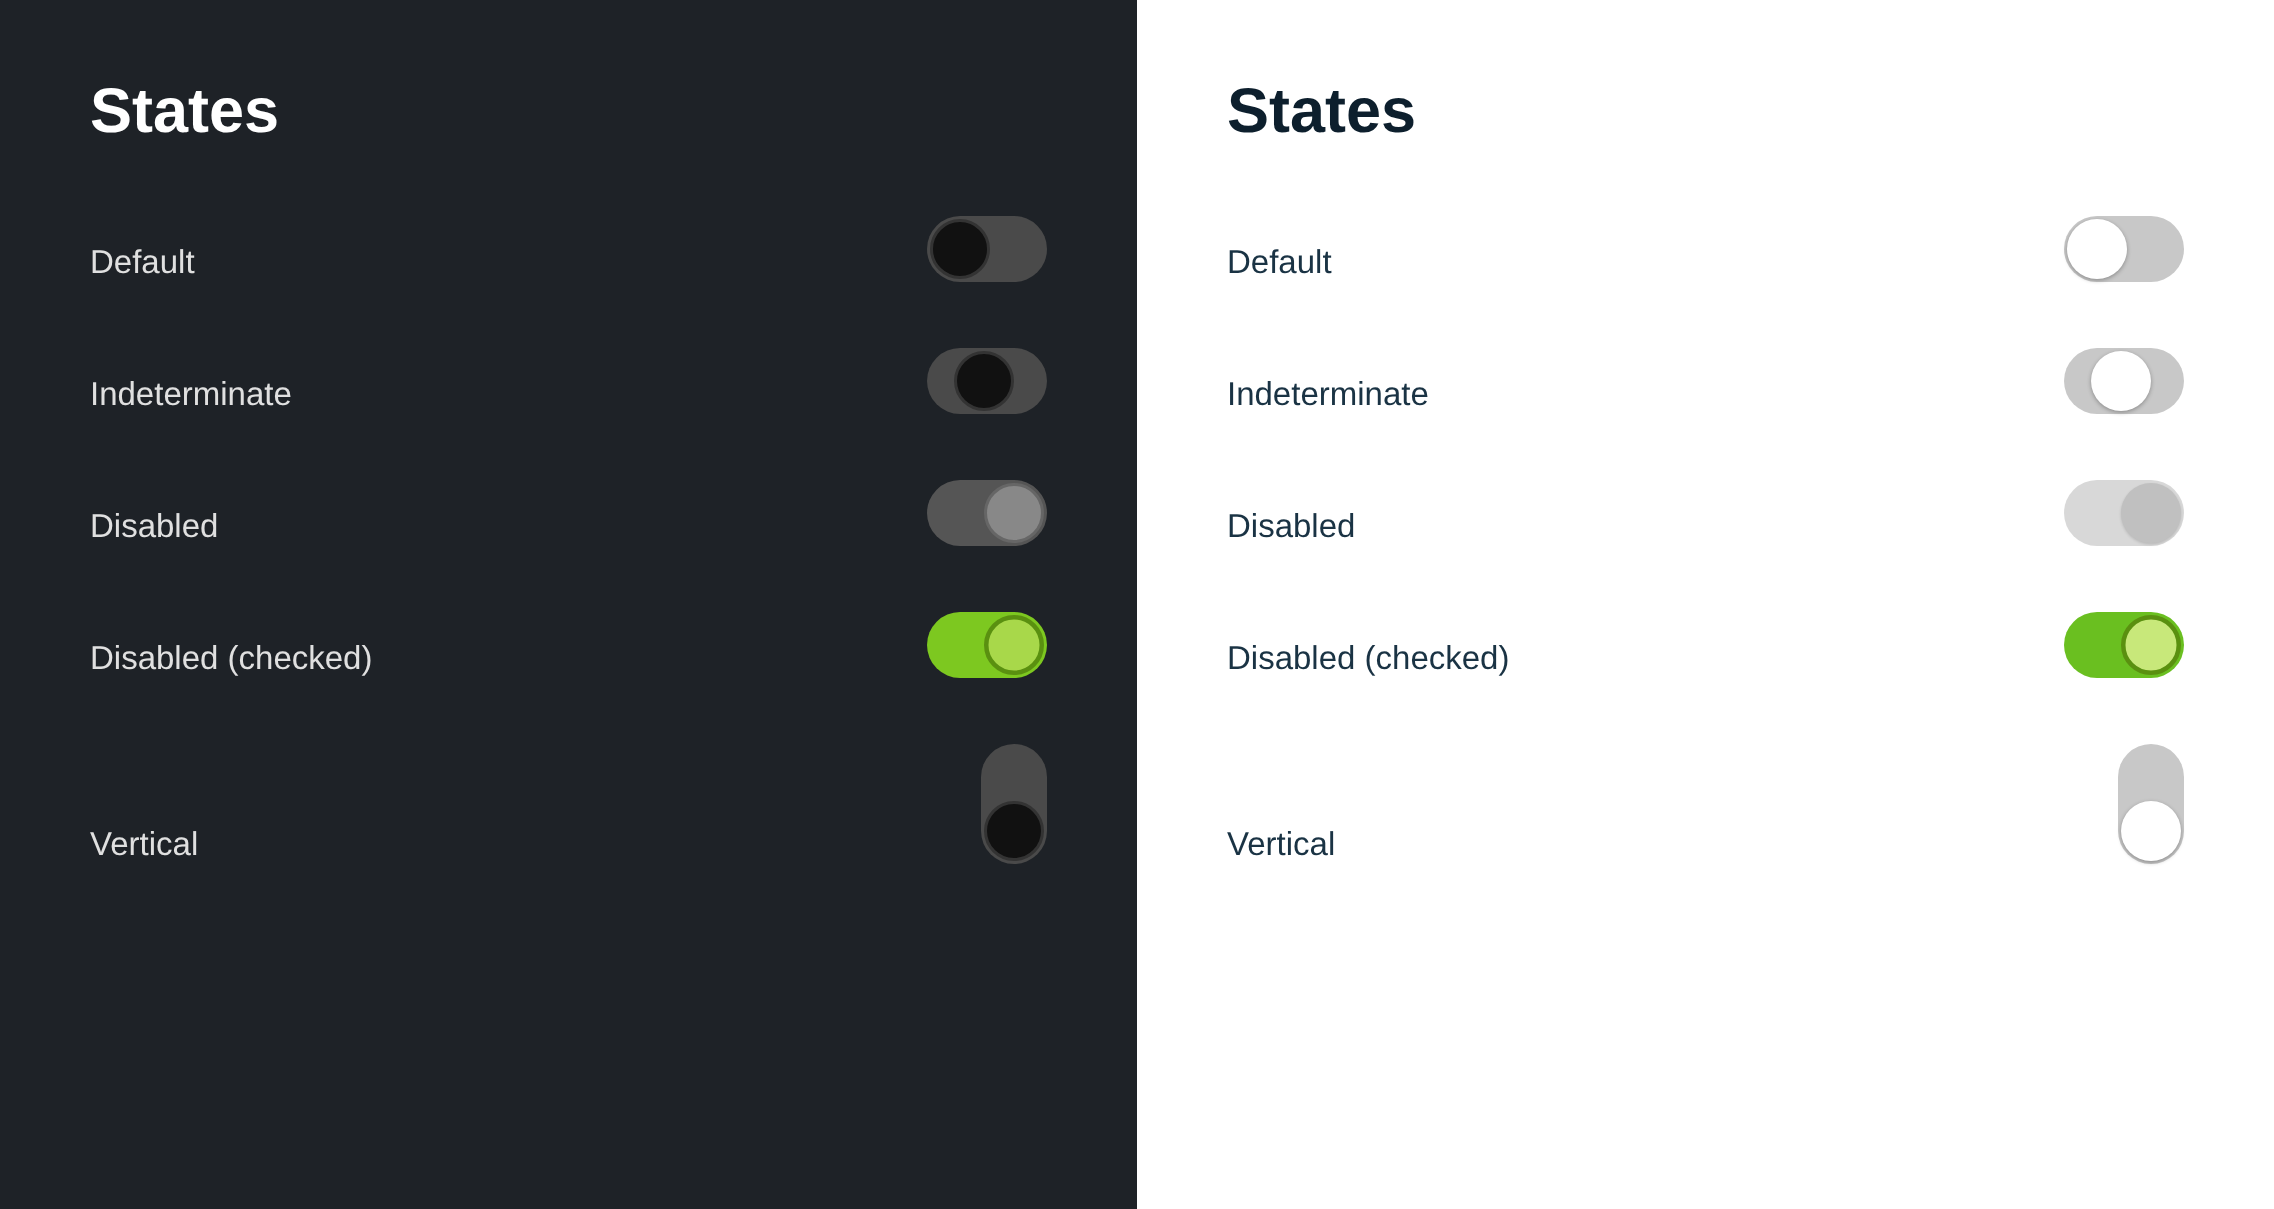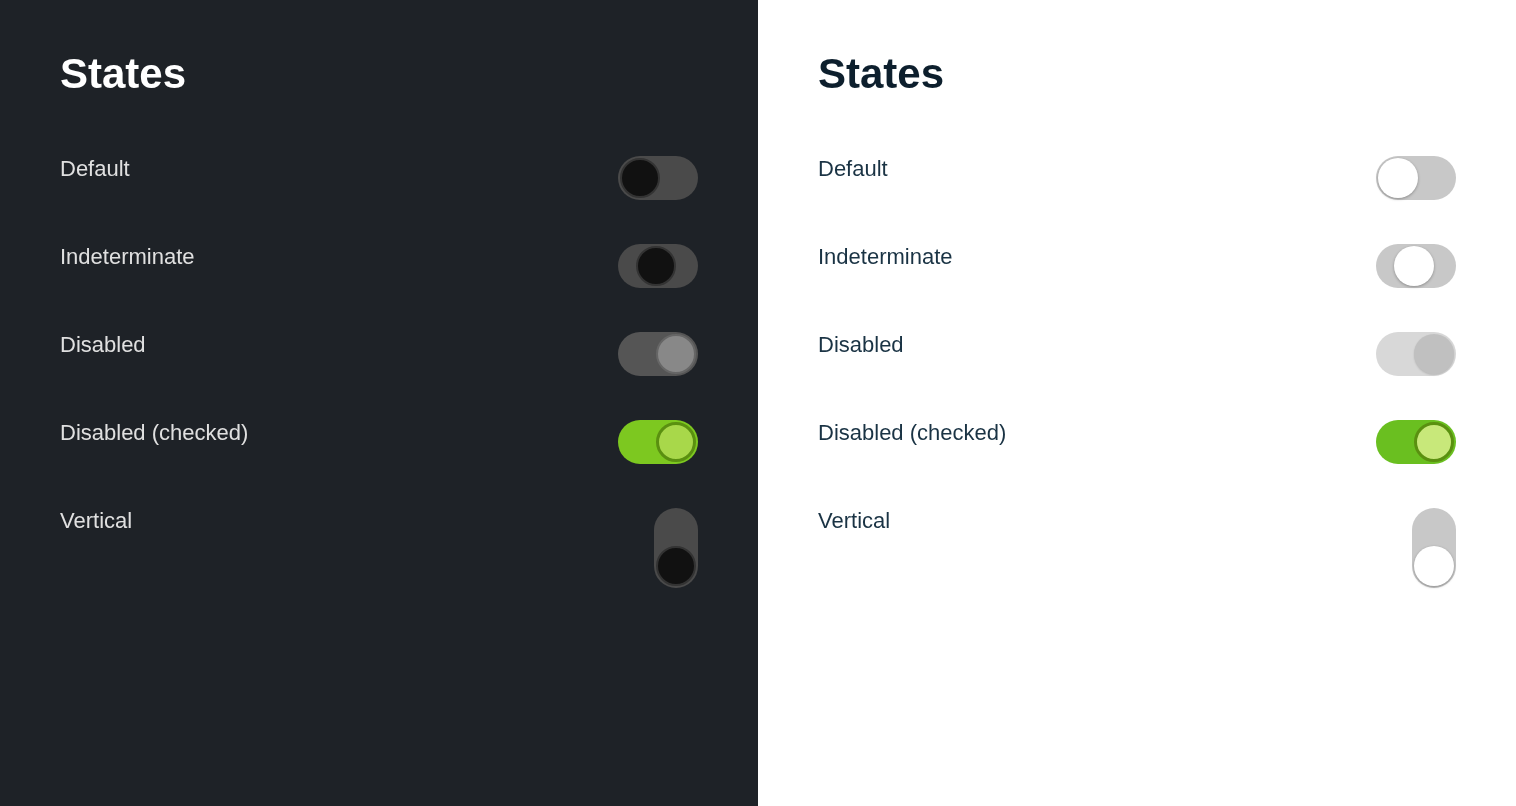--- a/index.html
+++ b/index.html
@@ -23,34 +23,34 @@
       background-color: #1e2227;
     }
 
     .panel-light {
       background-color: #ffffff;
     }
 
     .section-title {
       font-size: 42px;
       font-weight: 800;
-      margin-bottom: 36px;
+      margin-bottom: 24px;
     }
 
     .panel-dark .section-title {
       color: #ffffff;
     }
 
     .panel-light .section-title {
       color: #0d1f2d;
     }
 
     .state-row {
       display: flex;
-      align-items: flex-start;
+      align-items: flex-end;
       justify-content: space-between;
       padding: 22px 0;
     }
 
     .state-label {
       font-size: 22px;
     }
 
     .panel-dark .state-label {
       color: #e0e0e0;

